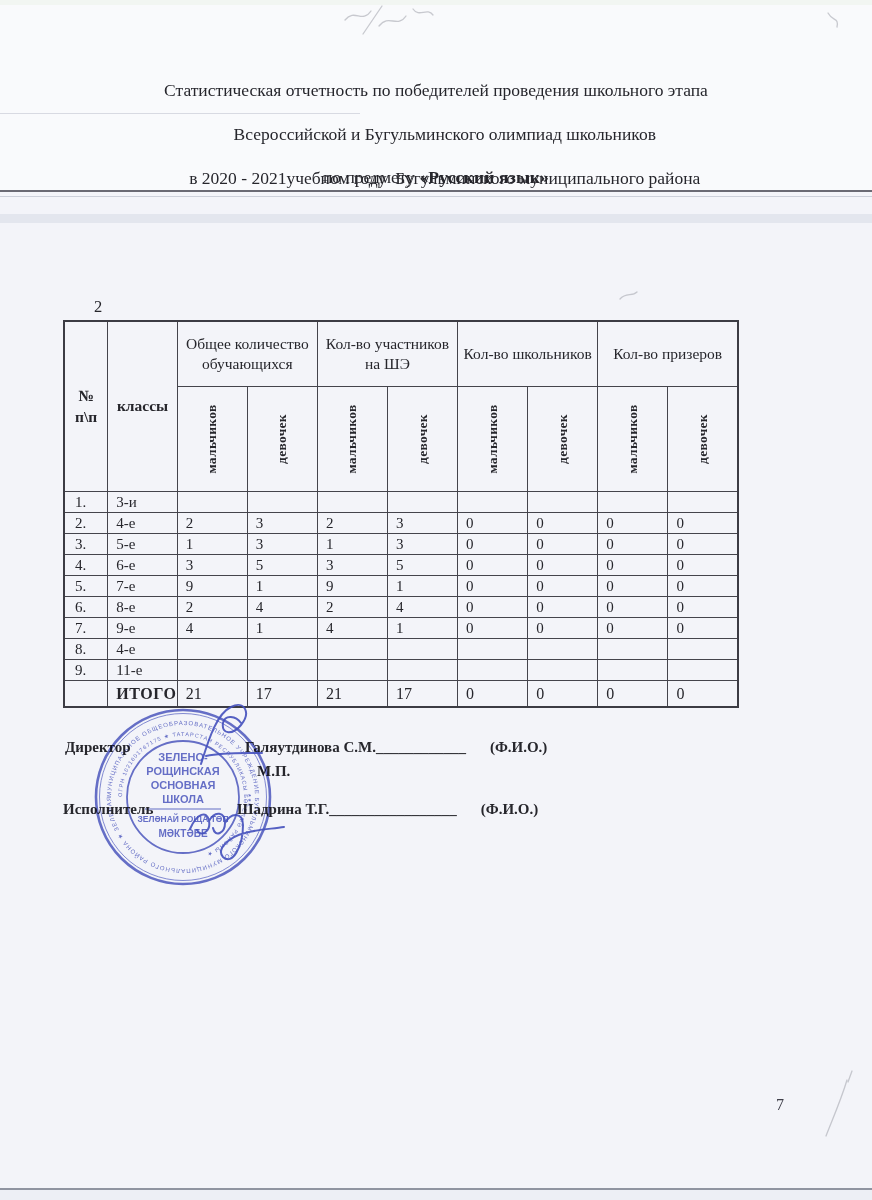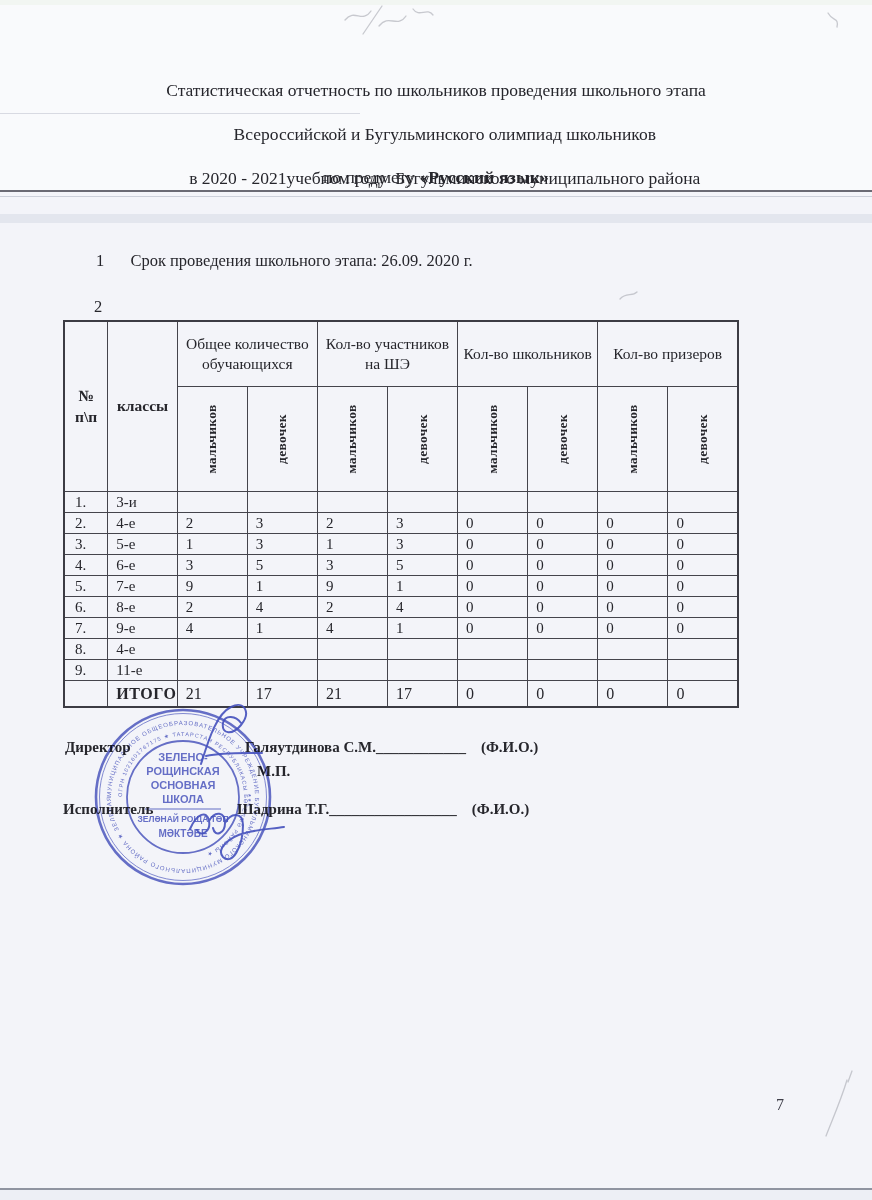--- a/index.html
+++ b/index.html
@@ -29,52 +29,48 @@
   th.grp{font-weight:normal;font-size:15.5px;line-height:1.28;padding:4px 4px;height:56px;vertical-align:middle;text-align:center;}
   th.corner{font-weight:bold;font-size:15.5px;vertical-align:middle;text-align:center;white-space:pre-line;line-height:1.3;}
   th.vert{height:102px;position:relative;}
   th.vert span{position:absolute;top:50%;left:50%;transform:translate(-50%,-50%) rotate(-90deg);white-space:nowrap;font-weight:bold;font-size:13.5px;letter-spacing:.3px;}
   tbody td{height:20px;font-size:15px;text-align:left;padding:0 2px 0 8px;vertical-align:middle;}
   tbody td.numc{padding-left:10px;}
   tbody tr.total td{height:25px;font-size:16px;}
   tbody tr.total td.clsc{font-weight:bold;letter-spacing:.5px;}
 
   .signoff{position:absolute;font-size:15px;white-space:nowrap;z-index:3;font-weight:bold;}
-  .fio{margin-left:15px;}
+  .fio{margin-left:24px;}
   .pageno{position:absolute;left:776px;top:1096px;font-size:16px;color:#3e3e49;z-index:3;}
 
   svg.stamp{position:absolute;left:83px;top:697px;width:200px;height:200px;z-index:5;mix-blend-mode:multiply;opacity:.88;}
   svg.overlay{position:absolute;left:0;top:0;width:872px;height:1200px;z-index:6;pointer-events:none;}
 </style>
 </head>
 <body>
 
 <div class="page">
 
   <div class="band top-strip"></div>
   <div class="band title-zone"></div>
   <div class="band fold-line"></div>
   <div class="band rule-strong"></div>
   <div class="band rule-faint"></div>
   <div class="band gap-band"></div>
   <div class="band bottom-line"></div>
   <div class="band bottom-strip"></div>
 
-  <div class="title-block"><span>Статистическая отчетность по школьников проведения школьного этапа</span><br>
+  <div class="title-block"><span>Статистическая отчетность по победителей проведения школьного этапа</span><br>
     <span>Всероссийской и Бугульминского олимпиад школьников</span><br>
     <span>в 2020 - 2021учебном году  Бугульминского муниципального района</span>
   </div>
   <div class="subject-line">
     <span>по предмету </span><b>«Русский язык»</b>
   </div>
 
-  <div class="item1">
-    <span>1</span>
-    <span class="txt">Срок проведения школьного этапа: 26.09. 2020 г.</span>
-  </div>
   <div class="item2">2</div>
 
   <table class="report">
     <colgroup>
       <col style="width:6.5%">
         <col style="width:10.3%">
       <col style="width:10.4%">
         <col style="width:10.4%">
         <col style="width:10.4%">
         <col style="width:10.4%">

